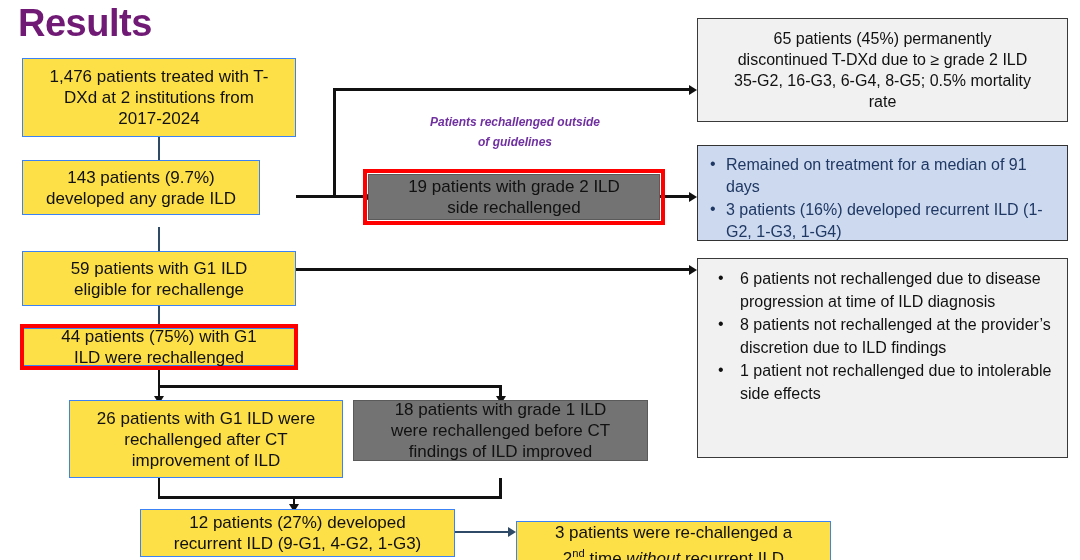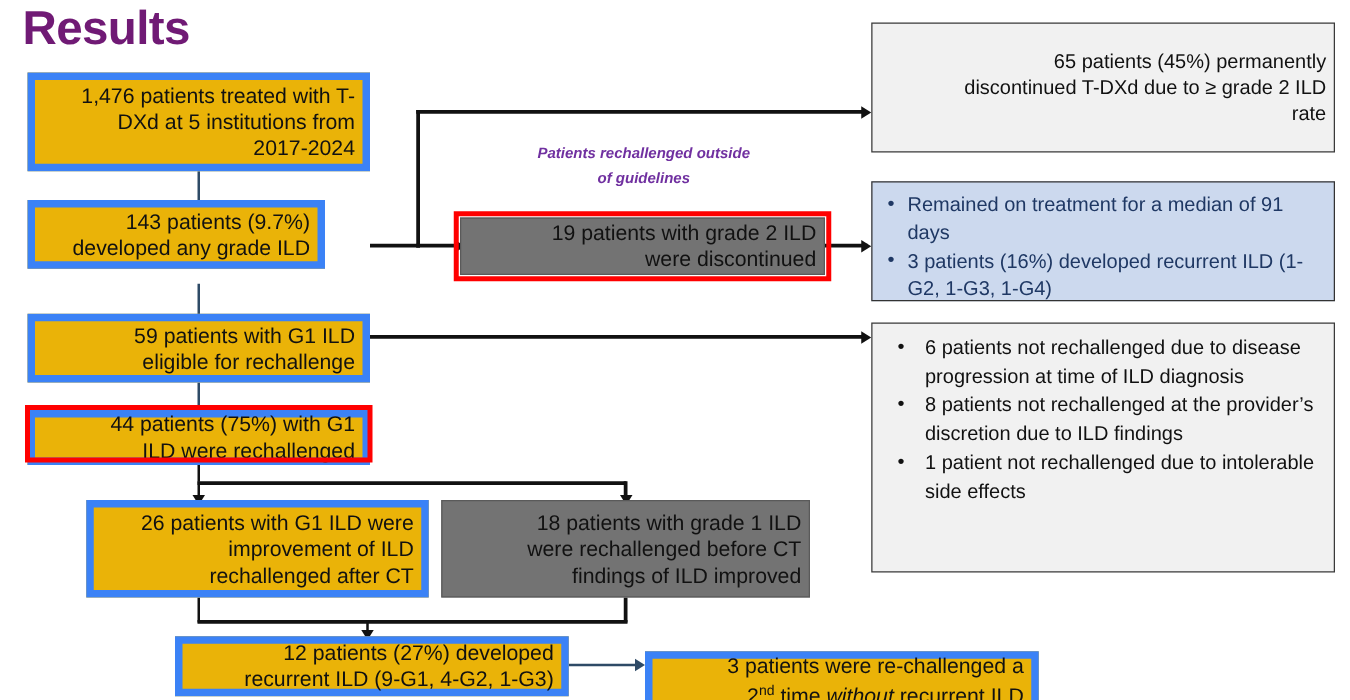--- a/index.html
+++ b/index.html
@@ -23,30 +23,30 @@
     line-height:46px;
   }
 
   
   .node{
     position:absolute;
     box-sizing:border-box;
     display:flex;
     align-items:center;
     justify-content:center;
-    text-align:right;
+    text-align:center;
     font-size:17px;
     line-height:21px;
     color:#111111;
     padding:16px 6px;
   }
   .node .inner{width:100%;}
 
   
-  .fill-blue{background:#eab308;border:6px solid #3b82f6;}
+  .fill-blue{background:#fde047;border:1px solid #3b82f6;}
   .fill-lav{background:#737373;border:1.5px solid #5a5a5a;}
   .fill-gray{background:#f1f1f1;border:1.5px solid #3a3a3a;}
   .fill-lavblue{background:#ccd9ee;border:1.5px solid #333333;color:#1f3864;}
 
   
   .redring{
     position:absolute;
     box-sizing:border-box;
     border:4px solid #ff0000;
     pointer-events:none;
@@ -147,21 +147,21 @@
   <div class="ln dark" style="left:158px;top:496px;width:344px;height:3px;"></div>
   <div class="ln dark" style="left:293px;top:496px;width:2px;height:10px;"></div>
   <div class="arrow down dark" style="left:289px;top:504px;"></div>
 
   <div class="ln" style="left:455px;top:531px;width:57px;height:2px;"></div>
   <div class="arrow right navy" style="left:508px;top:527px;"></div>
 
   <div class="node fill-blue" style="left:22px;top:58px;width:274px;height:79px;">
     <div class="inner">
       <div>1,476 patients treated with T-</div>
-      <div>DXd at 5 institutions from</div>
+      <div>DXd at 2 institutions from</div>
       <div>2017-2024</div>
     </div>
   </div>
 
   <div class="node fill-blue" style="left:22px;top:160px;width:238px;height:55px;">
     <div class="inner">
       <div>143 patients (9.7%)</div>
       <div>developed any grade ILD</div>
     </div>
   </div>
@@ -177,39 +177,39 @@
     <div class="inner">
       <div>44 patients (75%) with G1</div>
       <div>ILD were rechallenged</div>
     </div>
   </div>
   <div class="redring" style="left:20px;top:324px;width:278px;height:46px;"></div>
 
   <div class="node fill-lav" style="left:368px;top:174px;width:292px;height:46px;">
     <div class="inner">
       <div>19 patients with grade 2 ILD</div>
-      <div>were discontinued</div>
+      <div>side rechallenged</div>
     </div>
   </div>
   <div class="redring" style="left:363px;top:169px;width:302px;height:56px;"></div>
 
   <div class="caption" style="left:370px;top:112px;width:290px;">
     <div>Patients rechallenged outside</div>
     <div>of guidelines</div>
   </div>
 
   <div class="node fill-blue" style="left:22px;top:400px;width:274px;height:78px;margin-left:47px;">
     <div class="inner">
       <div>26 patients with G1 ILD were</div>
+      <div>rechallenged after CT</div>
       <div>improvement of ILD</div>
-      <div>rechallenged after CT</div>
-    </div>
-  </div>
-
-  <div class="node fill-lav" style="left:353px;top:400px;width:295px;height:78px;">
+    </div>
+  </div>
+
+  <div class="node fill-lav" style="left:353px;top:400px;width:295px;height:61px;">
     <div class="inner">
       <div>18 patients with grade 1 ILD</div>
       <div>were rechallenged before CT</div>
       <div>findings of ILD improved</div>
     </div>
   </div>
 
   <div class="node fill-blue" style="left:140px;top:509px;width:315px;height:48px;">
     <div class="inner">
       <div>12 patients (27%) developed</div>
@@ -223,20 +223,21 @@
       <div>
         <span>2</span><sup>nd</sup><span> time </span><i>without</i><span> recurrent ILD</span>
       </div>
     </div>
   </div>
 
   <div class="node fill-gray" style="left:697px;top:18px;width:371px;height:104px;font-size:16px;line-height:21px;">
     <div class="inner">
       <div>65 patients (45%) permanently</div>
       <div>discontinued T-DXd due to ≥ grade 2 ILD</div>
+      <div>35-G2, 16-G3, 6-G4, 8-G5; 0.5% mortality</div>
       <div>rate</div>
     </div>
   </div>
 
   <div class="node fill-lavblue bullets" style="left:697px;top:145px;width:371px;height:96px;font-size:16px;line-height:22px;">
     <ul>
       <li><span class="dot">•</span><span>Remained on treatment for a median of 91 days</span></li>
       <li><span class="dot">•</span><span>3 patients (16%) developed recurrent ILD (1-G2, 1-G3, 1-G4)</span></li>
     </ul>
   </div>

